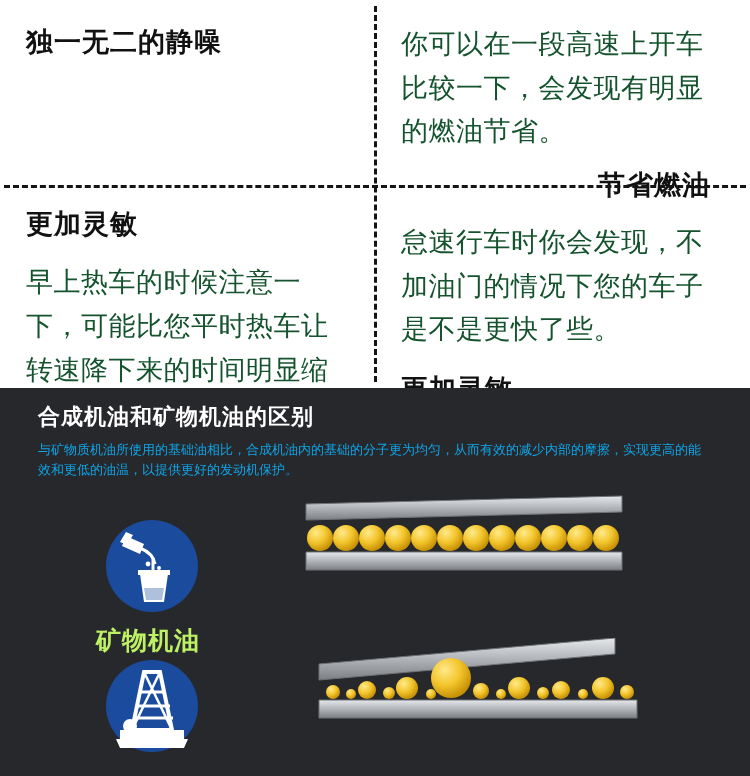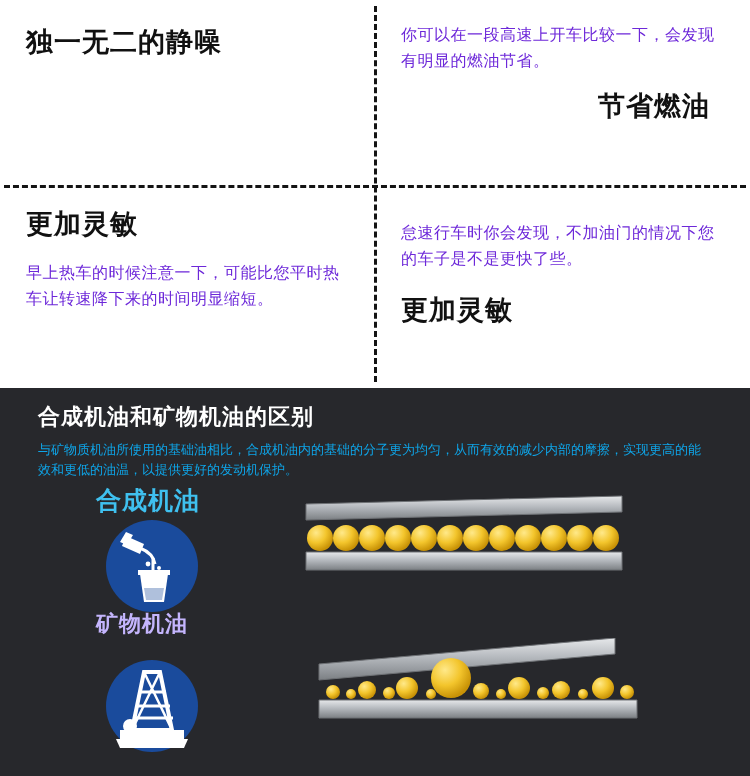--- a/index.html
+++ b/index.html
@@ -43,23 +43,23 @@
 
   .head {
     font-size: 27px;
     font-weight: bold;
     letter-spacing: 1px;
     text-align: left;
     line-height: 1.2;
     color: #111;
   }
   .body-txt {
-    font-size: 16px;
+    font-size: 27px;
     line-height: 1.62;
-    color: #6d28d9;
+    color: #14532d;
     letter-spacing: 0.5px;
   }
   .cell-tl .head { margin-top: 12px; margin-bottom: 16px; }
   .cell-tl .body-txt { text-align: left; }
 
   .cell-tr { padding-top: 22px; }
   .cell-tr .body-txt { text-align: left; }
   .cell-tr .head { margin-top: 16px; text-align: right; padding-right: 14px;}
 
   .cell-bl { padding-top: 22px; }
@@ -97,23 +97,23 @@
 
   .lbl-synth {
     position: absolute;
     left: 96px; top: 96px;
     font-size: 25px; font-weight: bold;
     color: #3fc0ef;
     letter-spacing: 1px;
   }
   .lbl-mineral {
     position: absolute;
-    left: 96px; top: 221px;
-    font-size: 22px; font-weight: bold;
-    color: #c4b5fd;
+    left: 96px; top: 236px;
+    font-size: 25px; font-weight: bold;
+    color: #bef264;
     letter-spacing: 1px;
   }
 
   .icon-synth {
     position: absolute;
     left: 100px; top: 130px;
     width: 104px; height: 96px;
   }
   .icon-mineral {
     position: absolute;
@@ -152,21 +152,20 @@
 
     <div class="dash-v"></div>
     <div class="dash-h"></div>
   </div>
 
   <div class="panel">
 
     <div class="panel-title">合成机油和矿物机油的区别</div>
     <div class="panel-sub">与矿物质机油所使用的基础油相比，合成机油内的基础的分子更为均匀，从而有效的减少内部的摩擦，实现更高的能效和更低的油温，以提供更好的发动机保护。</div>
 
-    <div class="lbl-synth">合成机油</div>
     <div class="lbl-mineral">矿物机油</div>
 
     <div class="icon-synth">
       <svg viewBox="0 0 104 96" width="104" height="96">
         <circle cx="52" cy="48" r="46" fill="#1a4b9c"></circle>
 
         <path d="M26 18 L44 26 L40 36 L22 28 Z" fill="#ffffff"></path>
         <path d="M40 30 C50 34 54 40 55 46" stroke="#ffffff" stroke-width="3" fill="none"></path>
         <path d="M20 24 L26 14 L33 17 L27 27 Z" fill="#ffffff"></path>
 

